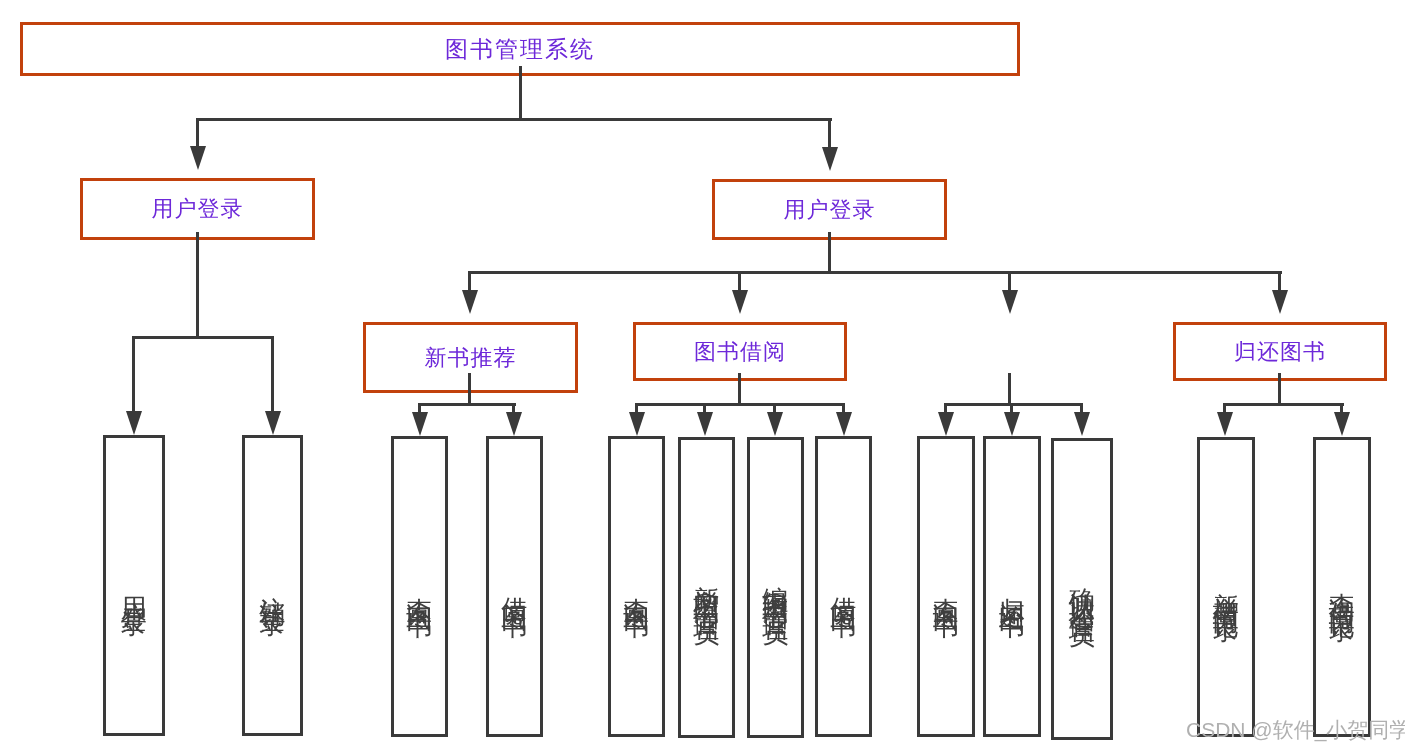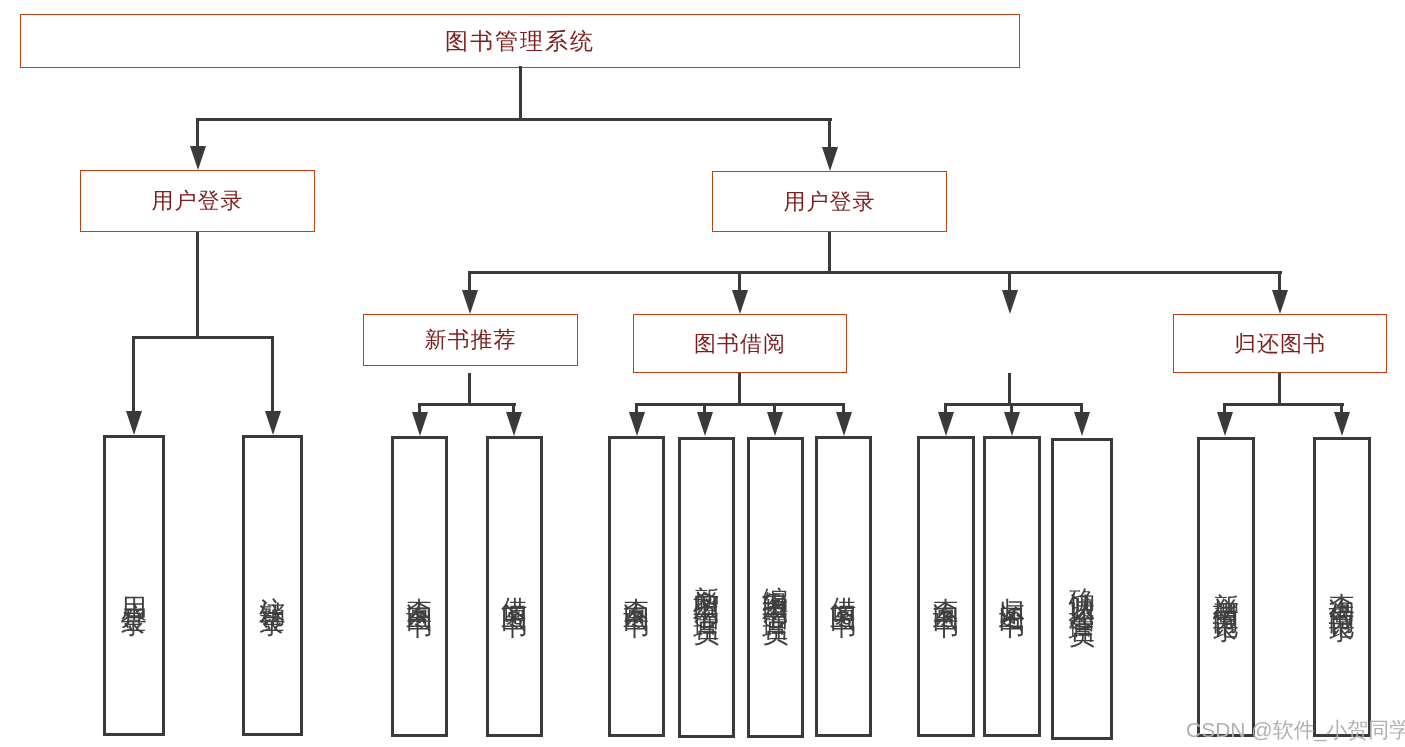--- a/index.html
+++ b/index.html
@@ -9,26 +9,27 @@
     font-family:"Liberation Sans", sans-serif;
     position:relative;
     overflow:hidden;
   }
   .stage { position:absolute; left:0; top:0; width:1405px; height:747px; }
 
   
   .box {
     position:absolute;
     box-sizing:border-box;
-    border:1px solid #c2410c;
+    border:3px solid #c2410c;
     background:#ffffff;
     display:flex; align-items:center; justify-content:center;
-    color:#7f1d1d;
+    color:#6d28d9;
     font-size:22px;
     letter-spacing:1px;
+    margin-top:8px;
   }
   .box.root { font-size:23px; letter-spacing:2px; }
 
   .leaf {
     position:absolute;
     box-sizing:border-box;
     border:3px solid #3a3a3a;
     background:#ffffff;
     display:flex; align-items:center; justify-content:center;
     color:#3f3f3f;
@@ -91,21 +92,21 @@
   <div class="ln" style="left:468px; top:271px; width:814px; height:3px;"></div>
   <div class="ln" style="left:468px; top:274px; width:3px; height:18px;"></div>
   <div class="ln" style="left:738px; top:274px; width:3px; height:18px;"></div>
   <div class="ln" style="left:1008px; top:274px; width:3px; height:18px;"></div>
   <div class="ln" style="left:1278px; top:274px; width:3px; height:18px;"></div>
   <div class="ar" style="left:462px; top:290px;"></div>
   <div class="ar" style="left:732px; top:290px;"></div>
   <div class="ar" style="left:1002px; top:290px;"></div>
   <div class="ar" style="left:1272px; top:290px;"></div>
 
-  <div class="box" style="left:363px; top:314px; width:215px; height:52px;">新书推荐</div>
+  <div class="box" style="left:363px; top:314px; width:215px; height:71px;">新书推荐</div>
   <div class="box" style="left:633px; top:314px; width:214px; height:59px;">图书借阅</div>
   <div class="box" style="left:1173px; top:314px; width:214px; height:59px;">归还图书</div>
 
   <div class="ln" style="left:468px; top:373px; width:3px; height:32px;"></div>
   <div class="ln" style="left:418px; top:403px; width:98px; height:3px;"></div>
   <div class="ln" style="left:418px; top:406px; width:3px; height:8px;"></div>
   <div class="ln" style="left:512px; top:406px; width:3px; height:8px;"></div>
   <div class="ar" style="left:412px; top:412px;"></div>
   <div class="ar" style="left:506px; top:412px;"></div>
 

